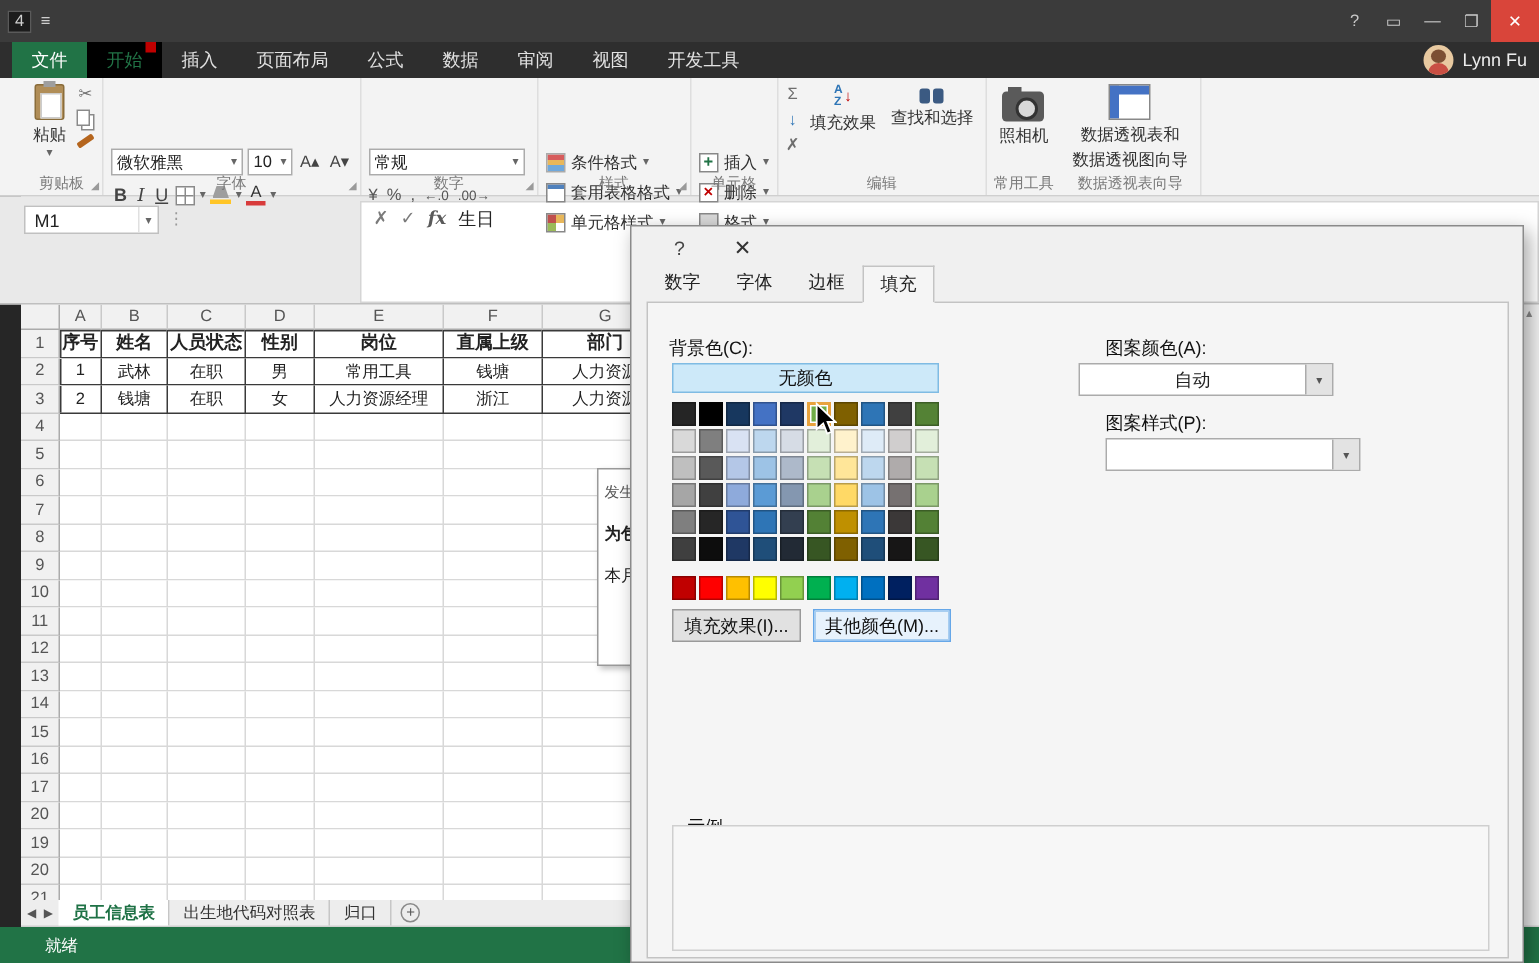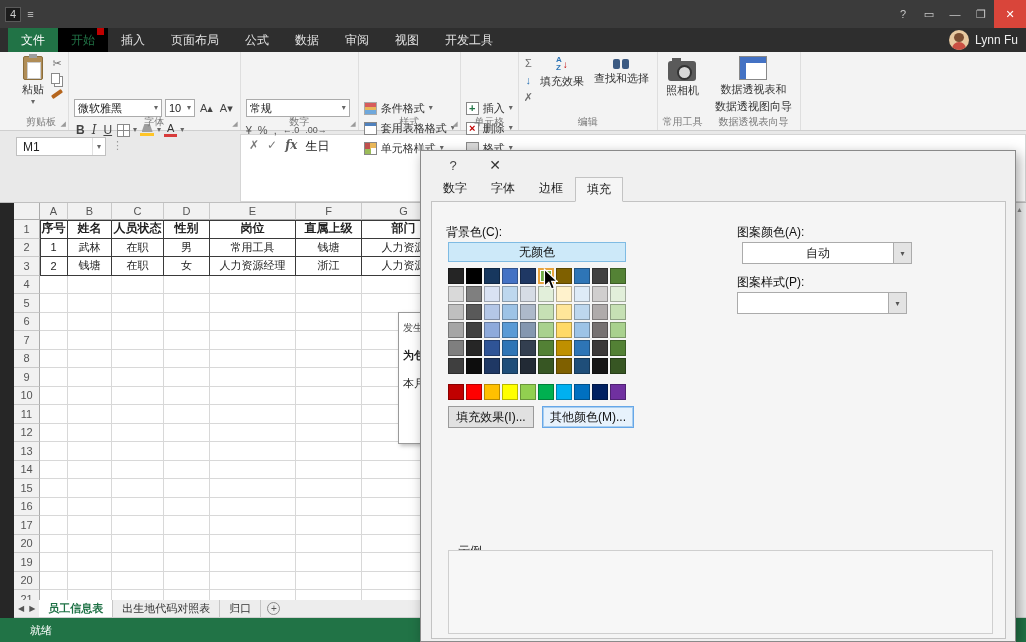--- a/index.html
+++ b/index.html
@@ -706,21 +706,21 @@
           <div class="sw" style="left: 90px; top: 116px; background: rgb(0, 176, 80);"></div>
           <div class="sw" style="left: 108px; top: 116px; background: rgb(0, 176, 240);"></div>
           <div class="sw" style="left: 126px; top: 116px; background: rgb(0, 112, 192);"></div>
           <div class="sw" style="left: 144px; top: 116px; background: rgb(0, 32, 96);"></div>
           <div class="sw" style="left: 162px; top: 116px; background: rgb(112, 48, 160);"></div>
         </div>
       <div class="dbtn" style="left:16px;top:204px;width:86px;">填充效果(I)...</div>
       <div class="dbtn focus" style="left:110px;top:204px;width:92px;">其他颜色(M)...</div>
 
       <span class="dlabel" style="left:305px;top:22px;">图案颜色(A):</span>
-      <div class="dcombo" style="left:310px;top:40px;width:170px;">
+      <div class="dcombo" style="left:287px;top:40px;width:170px;">
         <span class="val">自动</span>
         <span class="arr">▾</span>
       </div>
       <span class="dlabel" style="left:305px;top:72px;">图案样式(P):</span>
       <div class="dcombo" style="left:305px;top:90px;width:170px;">
         <span class="val"></span>
         <span class="arr">▾</span>
       </div>
 
       <span class="grp-label">示例</span>

